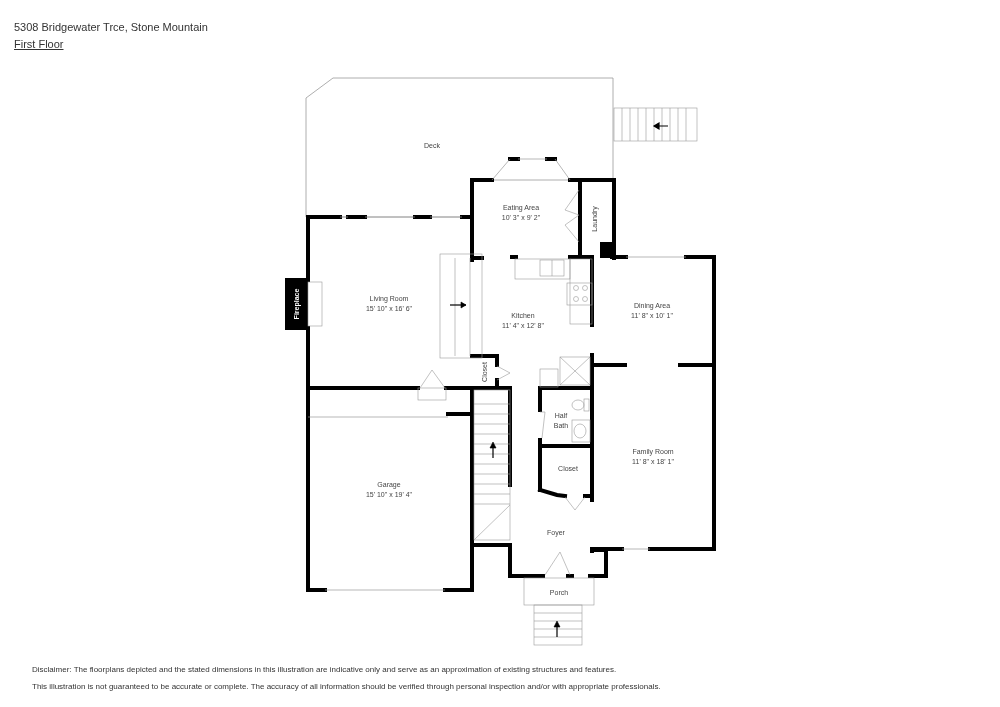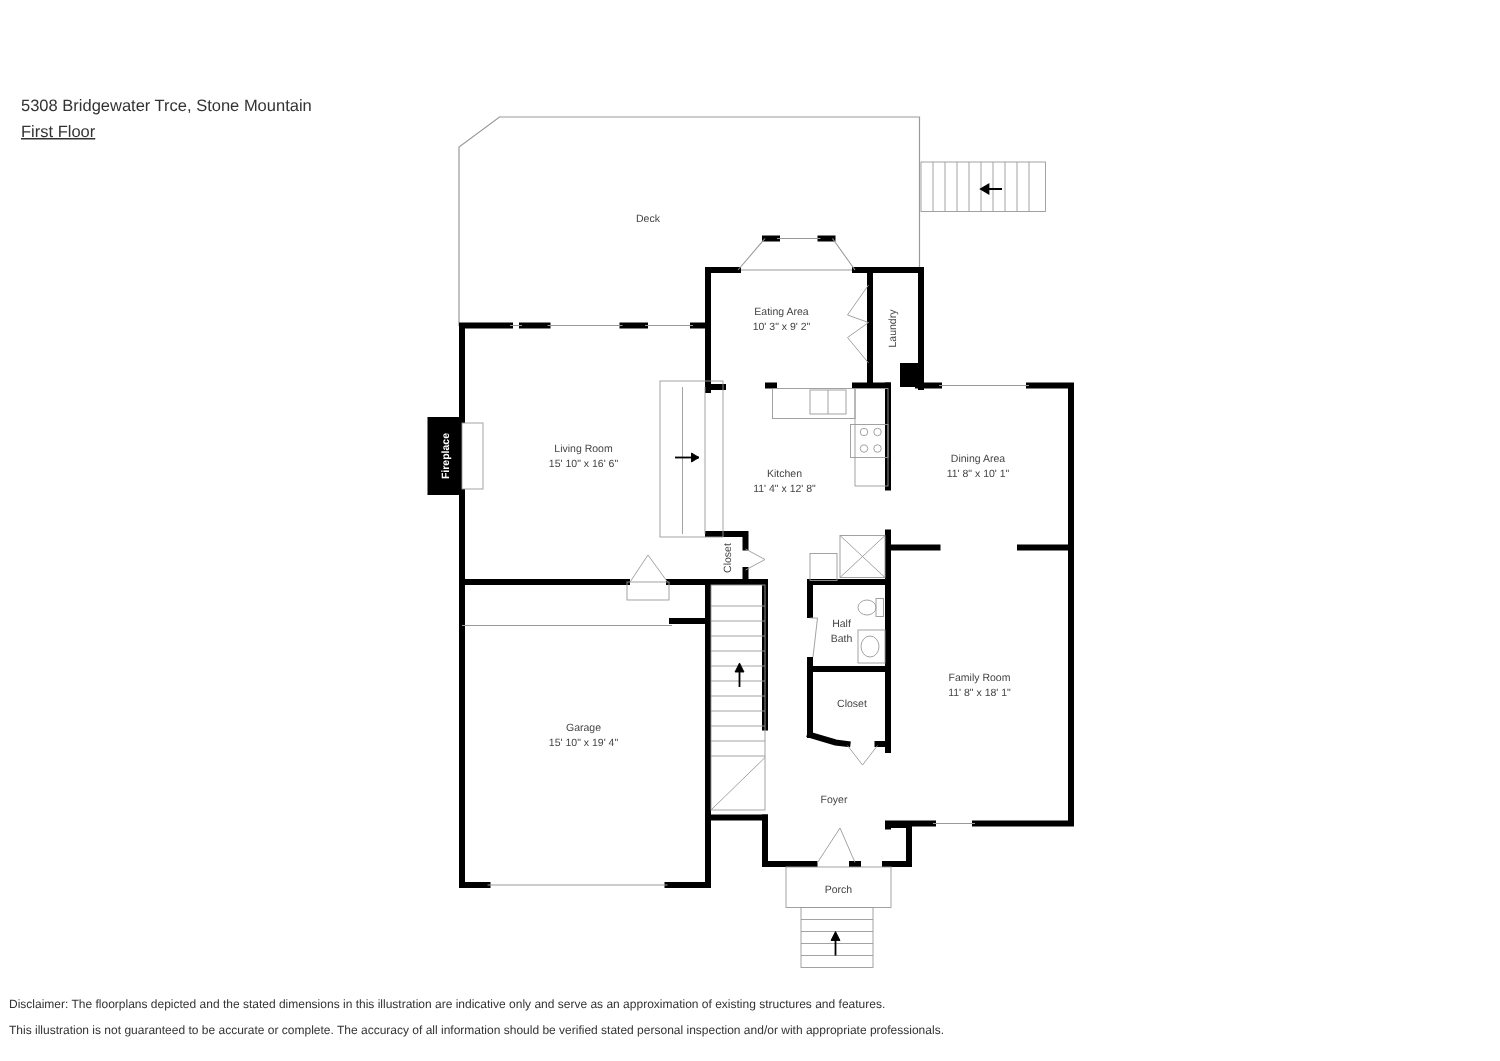--- a/index.html
+++ b/index.html
@@ -1,19 +1,19 @@
 <!DOCTYPE html>
 <html><head>
 <meta charset="utf-8">
 <style>
   html, body { margin:0; padding:0; background:#ffffff; }
   body { width:1000px; height:707px; position:relative; overflow:hidden;
          font-family:"Liberation Sans", sans-serif; color:#333; }
-  .hdr { position:absolute; left:14px; font-size:11px; color:#333;margin-top:44px; }
-  .disc { position:absolute; left:6px; font-size:8px; color:#333; }
+  .hdr { position:absolute; left:14px; font-size:11px; color:#333; }
+  .disc { position:absolute; left:32px; font-size:8px; color:#333; }
   svg { position:absolute; left:0; top:0; }
   .lbl { font-family:"Liberation Sans", sans-serif; font-size:7px; fill:#444; text-anchor:middle; }
 </style>
 </head>
 <body>
 
 <div class="hdr" style="top:21px;">5308 Bridgewater Trce, Stone Mountain</div>
 <div class="hdr" style="top:38px;text-decoration:underline;">First Floor</div>
 
 <svg width="1000" height="707" viewBox="0 0 1000 707">
@@ -194,13 +194,13 @@
   <text class="lbl" x="568" y="471">Closet</text>
   <text class="lbl" x="653" y="454">Family Room</text>
   <text class="lbl" x="653" y="464">11' 8" x 18' 1"</text>
   <text class="lbl" x="389" y="487">Garage</text>
   <text class="lbl" x="389" y="497">15' 10" x 19' 4"</text>
   <text class="lbl" x="556" y="535">Foyer</text>
   <text class="lbl" x="559" y="595">Porch</text>
 </svg>
 
 <div class="disc" style="top:665px;">Disclaimer: The floorplans depicted and the stated dimensions in this illustration are indicative only and serve as an approximation of existing structures and features.</div>
-<div class="disc" style="top:682px;">This illustration is not guaranteed to be accurate or complete. The accuracy of all information should be verified stated personal inspection and/or with appropriate professionals.</div>
+<div class="disc" style="top:682px;">This illustration is not guaranteed to be accurate or complete. The accuracy of all information should be verified through personal inspection and/or with appropriate professionals.</div>
 
 </body></html>

